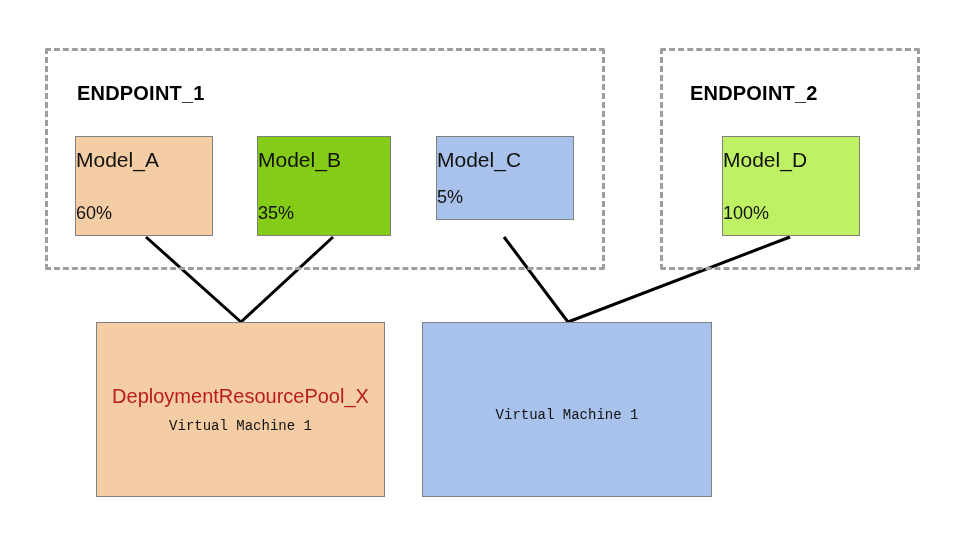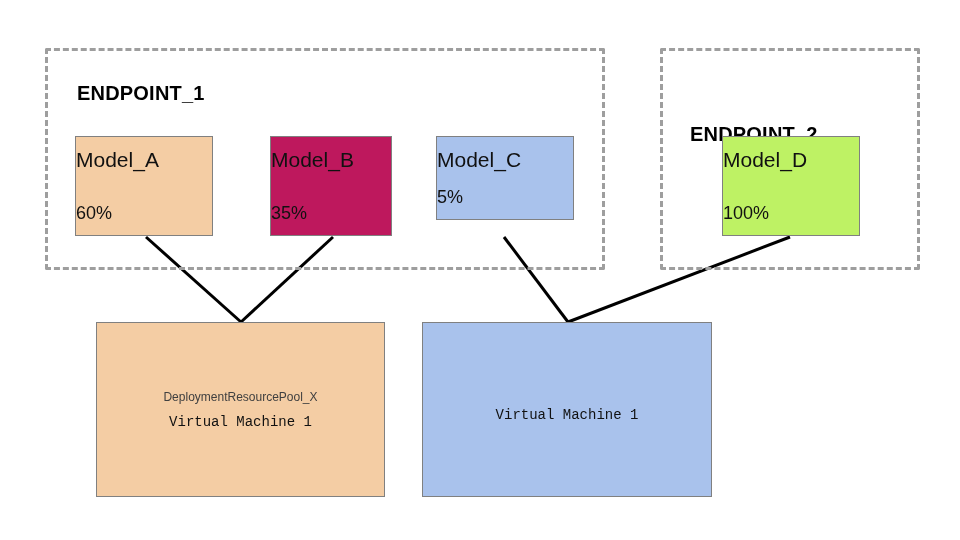--- a/index.html
+++ b/index.html
@@ -65,22 +65,22 @@
     position: absolute;
     box-sizing: border-box;
     border: 1.5px solid #808080;
     display: flex;
     flex-direction: column;
     align-items: center;
     justify-content: center;
     z-index: 5;
   }
   .pool-name {
-    font-size: 12px;
-    color: #404040;
+    font-size: 20px;
+    color: #b91c1c;
     white-space: nowrap;
   }
   .pool-sub {
     font-size: 14px;
     color: #111111;
     margin-top: 10px;
     white-space: nowrap;
     font-family: Liberation Mono, monospace;
   }
 </style>
@@ -93,28 +93,28 @@
       <line x1="146" y1="237" x2="241" y2="322" stroke="#000000" stroke-width="3" stroke-linecap="butt"></line>
       <line x1="333" y1="237" x2="241" y2="322" stroke="#000000" stroke-width="3" stroke-linecap="butt"></line>
       <line x1="504" y1="237" x2="568" y2="322" stroke="#000000" stroke-width="3" stroke-linecap="butt"></line>
       <line x1="790" y1="237" x2="568" y2="322" stroke="#000000" stroke-width="3" stroke-linecap="butt"></line>
     </svg>
 
   <div id="groups-layer">
       <div class="endpoint-group" style="left: 45px; top: 48px; width: 560px; height: 222px; border-color: rgb(158, 158, 158);"></div>
       <div class="endpoint-title" style="left: 77px; top: 82px;">ENDPOINT_1</div>
       <div class="endpoint-group" style="left: 660px; top: 48px; width: 260px; height: 222px; border-color: rgb(158, 158, 158);"></div>
-      <div class="endpoint-title" style="left: 690px; top: 82px; margin-top: 41px;">ENDPOINT_2</div>
+      <div class="endpoint-title" style="left: 690px; top: 82px;">ENDPOINT_2</div>
     </div>
   <div id="nodes-layer">
       <div class="model-box" style="left: 75px; top: 136px; width: 138px; height: 100px; background: rgb(244, 205, 164); border-color: rgb(128, 128, 128);">
         <div class="model-name">Model_A</div>
         <div class="model-weight">60%</div>
       </div>
-      <div class="model-box" style="left: 270px; top: 136px; width: 122px; height: 100px; background: #be185d; border-color: rgb(128, 128, 128);">
+      <div class="model-box" style="left: 257px; top: 136px; width: 134px; height: 100px; background: #84cc16; border-color: rgb(128, 128, 128);">
         <div class="model-name">Model_B</div>
         <div class="model-weight">35%</div>
       </div>
       <div class="model-box" style="left: 436px; top: 136px; width: 138px; height: 84px; background: rgb(169, 194, 236); border-color: rgb(128, 128, 128);">
         <div class="model-name">Model_C</div>
         <div class="model-weight">5%</div>
       </div>
       <div class="model-box" style="left: 722px; top: 136px; width: 138px; height: 100px; background: #bef264; border-color: rgb(128, 128, 128);">
         <div class="model-name">Model_D</div>
         <div class="model-weight">100%</div>

